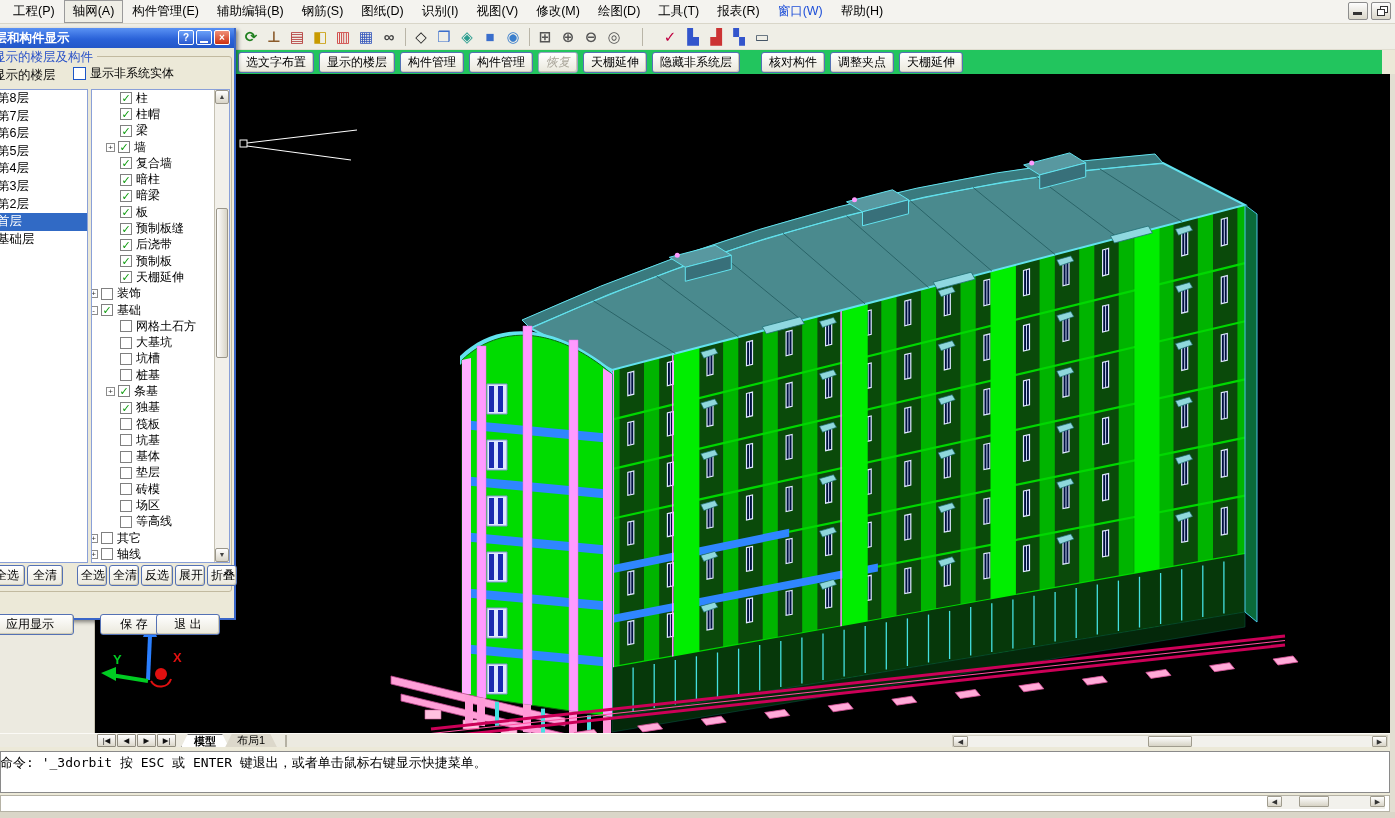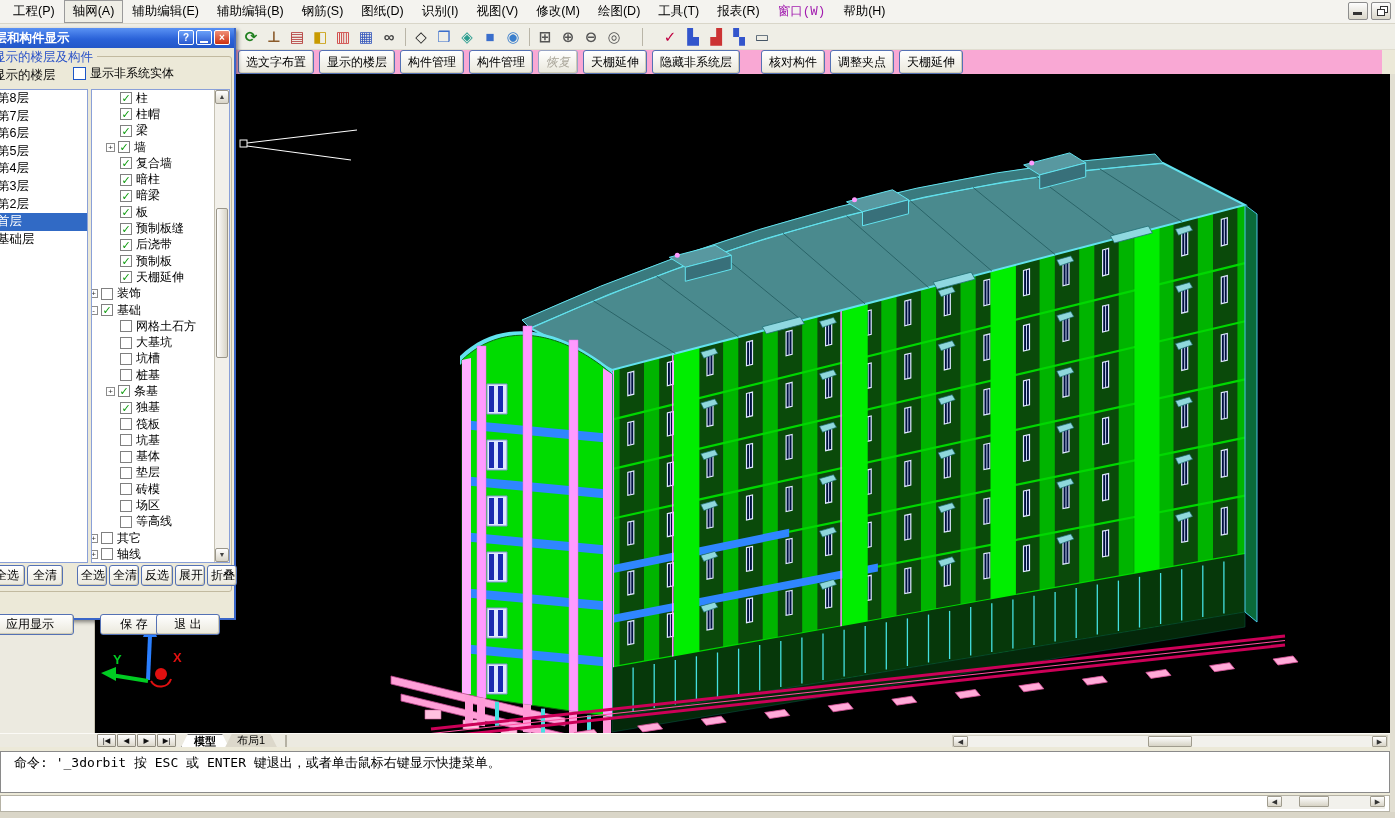--- a/index.html
+++ b/index.html
@@ -4,36 +4,36 @@
 <style>
   html,body{margin:0;padding:0;background:#777;}
   *{box-sizing:border-box;}
   .app{position:relative;width:1395px;height:818px;background:#ece9d8;overflow:hidden;
        font-family:"Liberation Sans","DejaVu Sans",sans-serif;font-size:12px;}
   
   .menubar{position:absolute;top:0;left:0;right:0;height:24px;background:#f4f3ef;
            border-bottom:1px solid #d9d6c9;display:flex;align-items:center;padding-left:4px;}
   .mi{padding:3px 9px;font-size:12.5px;color:#000;cursor:default;white-space:nowrap;}
   .mi.boxed{border:1px solid #9a9a9a;background:#efeee6;padding:2px 8px;}
-  .mi.disabled{color:#a21caf;font-family:Liberation Mono, monospace;}
+  .mi.disabled{color:#1d4ed8;}
   .wincontrols{position:absolute;right:4px;top:2px;display:flex;gap:3px;}
   .wcb{width:20px;height:18px;border:1px solid #8d8d8d;border-radius:2px;
        background:linear-gradient(#fdfdfd,#dad7ca);position:relative;}
   .wcb .minbar{position:absolute;left:4px;bottom:4px;width:9px;height:3px;background:#333;}
   .wcb .restsq{position:absolute;left:5px;top:6px;width:8px;height:7px;border:1px solid #333;background:#fff;}
   .wcb .restsq2{position:absolute;left:8px;top:3px;width:8px;height:7px;border:1px solid #333;background:#fff;}
   
   .toolbar1{position:absolute;top:24px;left:0;right:0;height:26px;background:#efeee6;
             border-bottom:1px solid #e0ddd0;display:flex;align-items:center;padding-left:240px;}
   .tico{width:22px;height:20px;display:flex;align-items:center;justify-content:center;
         font-size:15px;font-weight:bold;margin-right:1px;cursor:default;}
   .tsep{width:1px;height:18px;background:#b9b5a7;margin:0 4px;}
   .tsep.wide{margin:0 16px;}
-  .toolbar2{position:absolute;top:50px;left:0;right:13px;height:24px;background:#f9a8d4;
-            display:flex;padding-left:238px;}
+  .toolbar2{position:absolute;top:50px;left:0;right:13px;height:24px;background:#22c55e;
+            display:flex;align-items:center;padding-left:238px;}
   .xpbtn{border:1px solid #5471b4;border-radius:3px;background:linear-gradient(#ffffff,#eae8dc);
          font-family:inherit;font-size:12px;color:#000;padding:1px 7px;margin-right:5px;
          box-shadow:inset -1px -1px 0 #cfcbb6;white-space:nowrap;cursor:default;}
   .xpbtn.disabled{color:#aaa69a;border-color:#97a4c4;font-style:italic;}
   .xpbtn.gap{margin-left:16px;}
   
   .leftdock{position:absolute;left:0;top:74px;width:95px;height:673px;background:#eceae0;
             border-right:1px solid #c9c5b4;}
   .viewport{position:absolute;left:95px;top:74px;width:1295px;height:659px;background:#000;overflow:hidden;}
   .rightstrip{position:absolute;right:0;top:74px;width:5px;height:738px;background:#e2dfd2;}
@@ -92,38 +92,38 @@
   .hscroll{position:absolute;left:952px;right:2px;top:1px;height:13px;background:#f2f1ec;
            border:1px solid #d5d2c5;}
   .hsb{position:absolute;top:0;width:15px;height:11px;border:1px solid #a09c8e;border-radius:1px;
        background:linear-gradient(#fff,#d9d5c8);font-size:7px;text-align:center;line-height:10px;color:#333;}
   .hsb.l{left:0;} .hsb.r{right:0;}
   .hthumb{position:absolute;left:195px;top:0;width:44px;height:11px;border:1px solid #a09c8e;
           background:linear-gradient(#fdfdfd,#d7d3c5);border-radius:1px;}
   
   .cmdwrap{position:absolute;left:0;top:747px;width:1390px;height:65px;background:#ece9d8;}
   .cmdtext{position:absolute;left:0;top:4px;right:0;height:42px;background:#fff;
-           border:1px solid #8a8a8a;padding:2px 20px;overflow:hidden;}
+           border:1px solid #8a8a8a;padding:2px 6px;overflow:hidden;}
   .cmdline{font-family:"DejaVu Sans Mono","Liberation Mono",monospace;font-size:13px;color:#000;
            white-space:nowrap;margin-left:-7px;line-height:18px;}
   .cmdinput{position:absolute;left:0;bottom:0;right:0;height:17px;background:#fff;border:1px solid #b5b2a5;}
   .cmdscroll{position:absolute;right:4px;bottom:2px;width:118px;height:13px;background:#f2f1ec;}
   .cmdscroll .hthumb{left:32px;width:30px;}
   .bottomstrip{position:absolute;left:0;top:812px;width:100%;height:6px;background:#dad6c8;}
 </style>
 </head>
 <body>
 
 <div class="app">
 
   <div class="menubar">
     <div id="mb-items" style="display:flex;">
         <span class="mi">工程(P)</span>
         <span class="mi boxed">轴网(A)</span>
-        <span class="mi">辅助编辑(E)</span>
+        <span class="mi">构件管理(E)</span>
         <span class="mi">辅助编辑(B)</span>
         <span class="mi">钢筋(S)</span>
         <span class="mi">图纸(D)</span>
         <span class="mi">识别(I)</span>
         <span class="mi">视图(V)</span>
         <span class="mi">修改(M)</span>
         <span class="mi">绘图(D)</span>
         <span class="mi">工具(T)</span>
         <span class="mi">报表(R)</span>
         <span class="mi disabled">窗口(W)</span>

